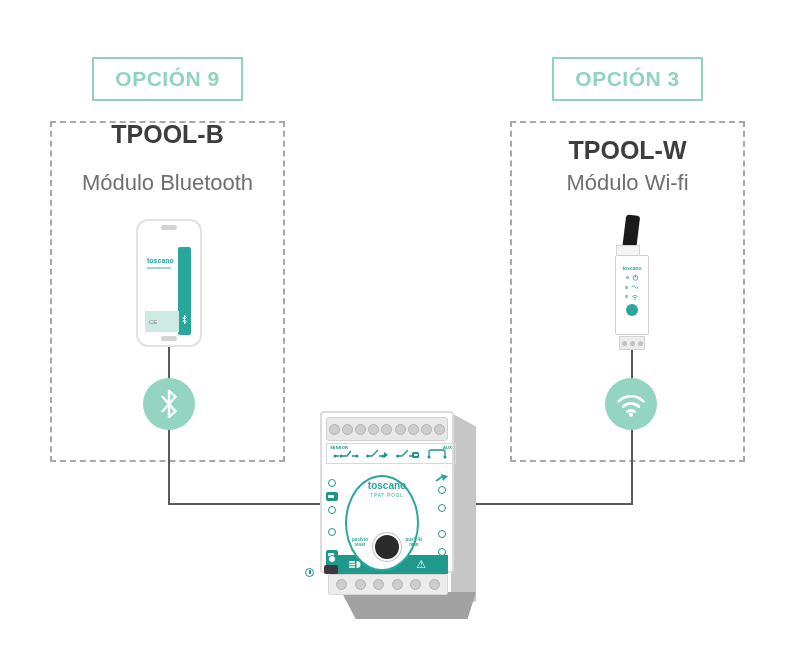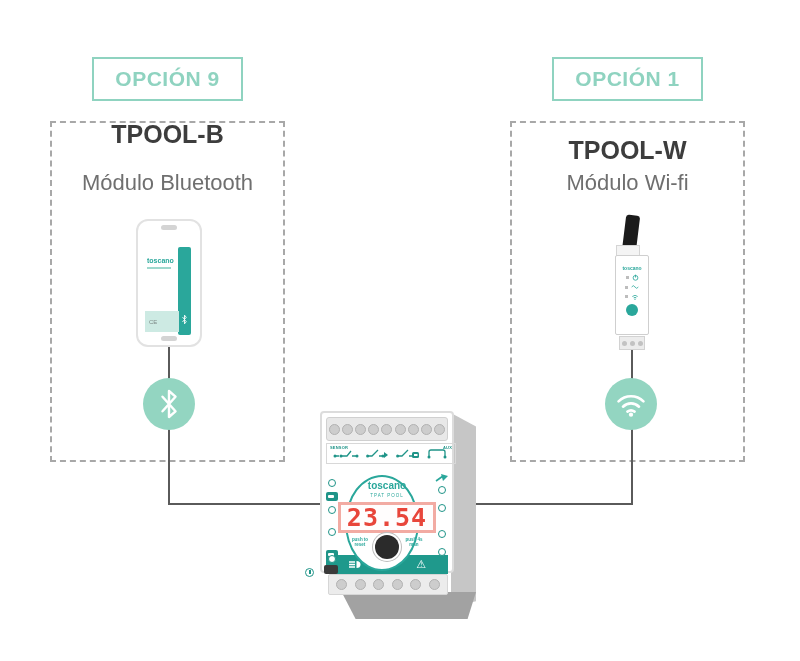--- a/index.html
+++ b/index.html
@@ -98,21 +98,21 @@
       </svg>
   </div>
 </div>
 
 <div class="abs conn-circle" style="left:143px;top:378px;">
   <svg width="26" height="30" viewBox="0 0 32 36">
     <path d="M8 9 L24 27 L16 34 L16 2 L24 9 L8 27" fill="none" stroke="#ffffff" stroke-width="3" stroke-linecap="round" stroke-linejoin="round"></path>
   </svg>
 </div>
 
-<div class="abs badge" style="left:552px;top:57px;width:151px;height:44px;">OPCIÓN 1</div>
+<div class="abs badge" style="left:552px;top:57px;width:151px;height:44px;">OPCIÓN 3</div>
 
 <div class="abs dashed" style="left:510px;top:121px;width:235px;height:341px;"></div>
 
 <div class="abs model" style="left:510px;top:136px;width:235px;">TPOOL-W</div>
 <div class="abs module" style="left:510px;top:170px;width:235px;">Módulo Wi-fi</div>
 
 <div class="abs line" style="left:631px;top:348px;width:2px;height:157px;"></div>
 <div class="abs line" style="left:458px;top:503px;width:175px;height:2px;"></div>
 
 <div class="abs antenna" style="left:622px;top:215px;"></div>
@@ -225,21 +225,20 @@
               <path d="M6 1 a3.5 3 0 0 1 0 7 z" fill="#1b1b1b"></path>
             </svg>↓</span>
         <span class="arrow-group">↑<span class="v230">230V</span>↑</span>
       </div>
 
       <div class="abs ellipse" style="left:23px;top:-11px;width:74px;height:96px;"></div>
 
       <div class="abs ctrl-brand" style="top:-6px;">toscano</div>
       <div class="abs ctrl-model" style="top:7px;">TPAT POOL</div>
 
-      <div class="abs display" style="left:16px;top:16px;width:98px;height:31px;">23.54</div>
 
       <div class="abs push-lbl" style="left:26px;top:51px;">push to reset</div>
       <div class="abs push-lbl" style="right:26px;top:51px;">push 4s man</div>
 
       <div class="abs ctrl-btn" style="left:50%;top:49px;transform:translateX(-50%);"></div>
 
       <div class="abs led" style="left:6px;top:-7px;"></div>
       <div class="abs pump-ic" style="left:4px;top:6px;"></div>
       <div class="abs led" style="left:6px;top:20px;"></div>
       <div class="abs led" style="left:6px;top:42px;"></div>

